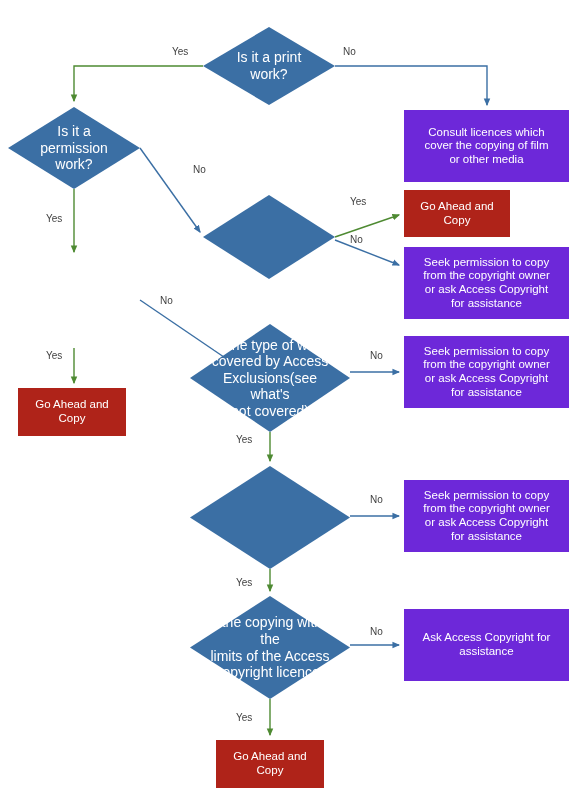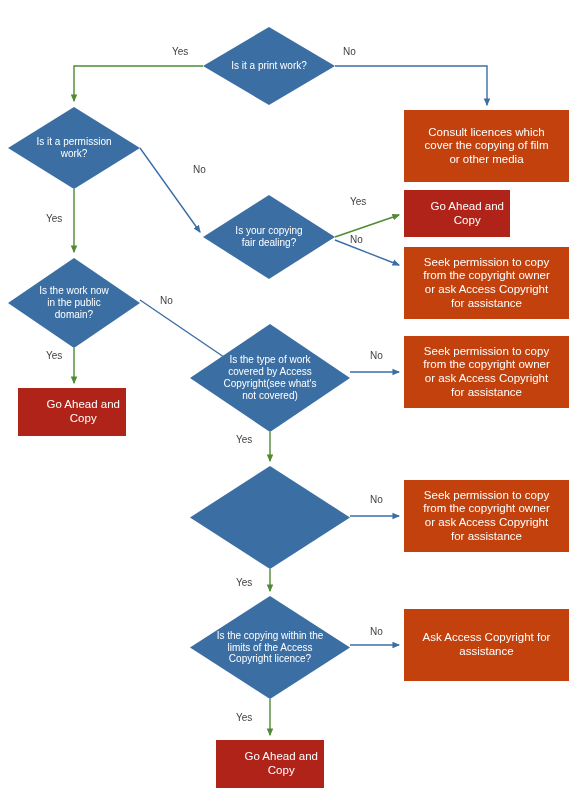--- a/index.html
+++ b/index.html
@@ -29,39 +29,39 @@
     box-sizing: border-box;
     display: flex;
     align-items: center;
     justify-content: center;
     text-align: center;
     color: #ffffff;
     line-height: 1.18;
     white-space: pre-line;
   }
   .decision {
-    font-size: 10px;
+    font-size: 14px;
   }
   .decision .diamond-shape {
     position: absolute;
     left: 0; top: 0;
     width: 100%; height: 100%;
     background: #3b6fa4;
     clip-path: polygon(50% 0%, 100% 50%, 50% 100%, 0% 50%);
   }
   .decision .node-text {
     position: relative;
     z-index: 2;
     padding: 0 14px;
   }
   .process {
     font-size: 11.5px;
   }
-  .process.green { background: #c2410c; justify-content: center; }
-  .process.red   { background: #af2319; justify-content: flex-end; }
+  .process.green { background: #6d28d9; justify-content: center; }
+  .process.red   { background: #af2319; }
   .process .node-text {
     padding: 0 6px;
   }
   .edge-label {
     position: absolute;
     font-size: 10px;
     color: #3f3f3f;
     white-space: nowrap;
   }
 </style>
@@ -124,53 +124,45 @@
   </div>
 
   <div class="node decision" style="left:8px; top:107px; width:132px; height:82px;">
     <span class="diamond-shape"></span>
     <span class="node-text">Is it a permission
 work?</span>
   </div>
 
   <div class="node decision" style="left:203px; top:195px; width:132px; height:84px;">
     <span class="diamond-shape"></span>
-    <span class="node-text">Is your copying
-fair dealing?</span>
   </div>
 
   <div class="node process red" style="left:404px; top:190px; width:106px; height:47px;">
     <span class="node-text">Go Ahead and
 Copy</span>
   </div>
 
   <div class="node process green" style="left:404px; top:247px; width:165px; height:72px;">
     <span class="node-text">Seek permission to copy
 from the copyright owner
 or ask Access Copyright
 for assistance</span>
   </div>
 
-  <div class="node decision" style="left:8px; top:258px; width:132px; height:90px;">
-    <span class="diamond-shape"></span>
-    <span class="node-text">Is the work now
-in the public
-domain?</span>
-  </div>
 
   <div class="node process red" style="left:18px; top:388px; width:108px; height:48px;">
     <span class="node-text">Go Ahead and
 Copy</span>
   </div>
 
   <div class="node decision" style="left:190px; top:324px; width:160px; height:108px;">
     <span class="diamond-shape"></span>
     <span class="node-text">Is the type of work
 covered by Access
-Copyright(see what's
+Exclusions(see what's
 not covered)</span>
   </div>
 
   <div class="node process green" style="left:404px; top:336px; width:165px; height:72px;">
     <span class="node-text">Seek permission to copy
 from the copyright owner
 or ask Access Copyright
 for assistance</span>
   </div>
 

